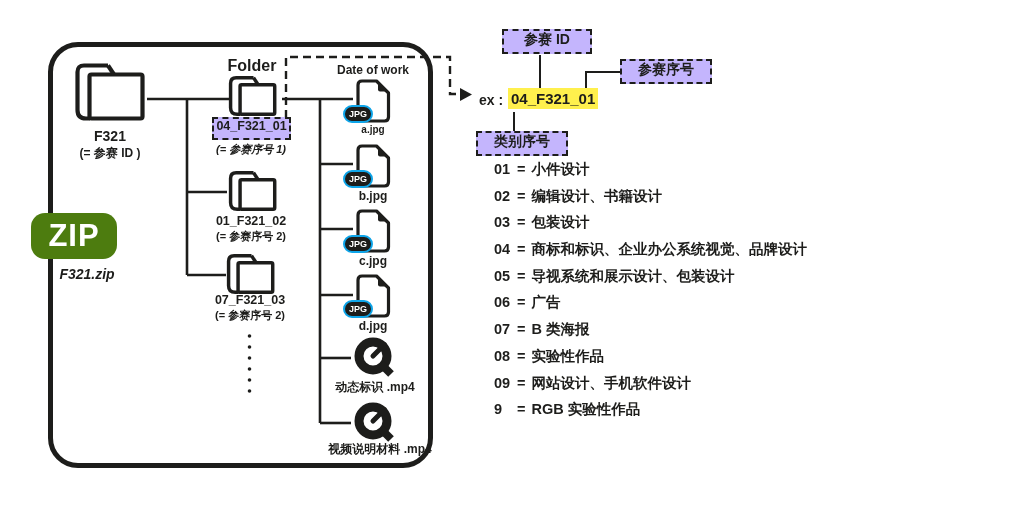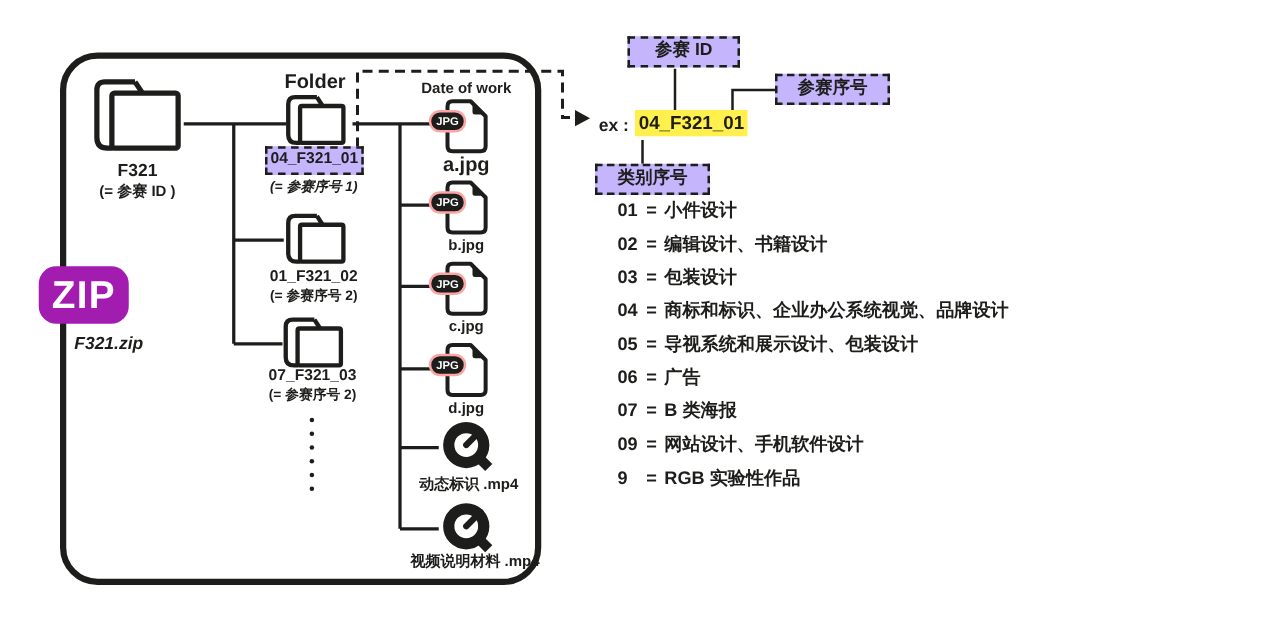--- a/index.html
+++ b/index.html
@@ -6,40 +6,40 @@
   .stage{position:relative;width:1024px;height:506px;background:#ffffff;overflow:hidden;
          font-family:"Liberation Sans","DejaVu Sans",sans-serif;color:#1d1d1b;}
   .abs{position:absolute;}
   .txt{font-weight:bold;white-space:nowrap;}
   .ctr{text-align:center;}
 
   
   .zipbox{left:48px;top:42px;width:385px;height:426px;border:5px solid #1d1d1b;border-radius:30px;box-sizing:border-box;}
 
   
-  .zipbadge{left:31px;top:213px;width:72px;height:46px;background:#a21caf;border-radius:14px;
+  .zipbadge{left:31px;top:213px;width:86px;height:46px;background:#4d7c0f;border-radius:14px;
             display:flex;align-items:center;justify-content:center;z-index:6;}
   .zipbadge span{color:#ffffff;font-weight:bold;font-size:31px;letter-spacing:1px;}
   .zipname{left:36px;top:266px;width:102px;font-size:14px;z-index:6;font-style:italic;}
 
   
   .wires{left:0;top:0;width:1024px;height:506px;z-index:2;}
 
   .icon{z-index:3;}
   .lbl{z-index:4;}
 
   
   .dashbox{border:2px dashed #1d1d1b;box-sizing:border-box;display:flex;align-items:flex-start;justify-content:center;
            font-weight:bold;background:#c4b5fd;z-index:4;}
 
   .foldername{font-size:12.5px;}
   .foldernote{font-size:11px;}
 
-  .jpgpill{position:absolute;left:-11px;top:10px;background:#1d1d1b;color:#fff;font-weight:bold;
-           font-size:9px;line-height:12px;padding:1px 4px;border:2px solid #fca5a5;border-radius:9px;z-index:5;}
+  .jpgpill{position:absolute;left:-11px;top:27px;background:#1d1d1b;color:#fff;font-weight:bold;
+           font-size:9px;line-height:12px;padding:1px 4px;border:2px solid #0ea5e9;border-radius:9px;z-index:5;}
 
   
   .excode{font-weight:bold;font-size:15px;background:#FFF04D;padding:2px 3px;line-height:17px;z-index:4;}
   .exprefix{font-size:14px;z-index:4;}
 
   
   .legend{left:494px;top:156px;width:528px;z-index:4;}
   .lrow{height:26.7px;line-height:26.7px;white-space:nowrap;font-size:14.5px;font-weight:bold;}
   .cnum{display:inline-block;width:23px;}
   .ceq{display:inline-block;margin:0 6px 0 0;}
@@ -135,21 +135,21 @@
   <div class="abs txt ctr lbl foldername" style="left:205px;top:293px;width:90px;">07_F321_03</div>
   <div class="abs txt ctr lbl foldernote" style="left:205px;top:308px;width:90px;">(= 参赛序号 2)</div>
 
   <div class="abs icon" style="left:354px;top:78px;">
     <svg width="38" height="46" viewBox="0 0 38 46">
       <path d="M8 3 H22.5 L34.5 15 V39 Q34.5 43 30.5 43 H8 Q4 43 4 39 V7 Q4 3 8 3 Z" fill="#fff" stroke="#1d1d1b" stroke-width="3.2" stroke-linejoin="round"></path>
       <path d="M24 4.5 L33 13.5 H26 Q24 13.5 24 11.5 Z" fill="#1d1d1b"></path>
     </svg>
     <span class="jpgpill">JPG</span>
   </div>
-  <div class="abs txt ctr lbl" style="left:343px;top:124px;width:60px;font-size:16px;">a.jpg</div>
+  <div class="abs txt ctr lbl" style="left:343px;top:124px;width:60px;font-size:10px;">a.jpg</div>
 
   <div class="abs icon" style="left:354px;top:143px;">
     <svg width="38" height="46" viewBox="0 0 38 46">
       <path d="M8 3 H22.5 L34.5 15 V39 Q34.5 43 30.5 43 H8 Q4 43 4 39 V7 Q4 3 8 3 Z" fill="#fff" stroke="#1d1d1b" stroke-width="3.2" stroke-linejoin="round"></path>
       <path d="M24 4.5 L33 13.5 H26 Q24 13.5 24 11.5 Z" fill="#1d1d1b"></path>
     </svg>
     <span class="jpgpill">JPG</span>
   </div>
   <div class="abs txt ctr lbl" style="left:343px;top:189px;width:60px;font-size:12px;">b.jpg</div>
 
@@ -205,17 +205,18 @@
   <div class="abs excode" style="left:508px;top:88px;">04_F321_01</div>
 
   <div class="abs legend">
     <div class="lrow"><span class="cnum">01</span><span class="ceq">=</span><span class="ctext">小件设计</span><span class="cdetail"></span></div>
     <div class="lrow"><span class="cnum">02</span><span class="ceq">=</span><span class="ctext">编辑设计、书籍设计</span><span class="cdetail"></span></div>
     <div class="lrow"><span class="cnum">03</span><span class="ceq">=</span><span class="ctext">包装设计</span><span class="cdetail"></span></div>
     <div class="lrow"><span class="cnum">04</span><span class="ceq">=</span><span class="ctext">商标和标识、企业办公系统视觉、品牌设计</span><span class="cdetail"></span></div>
     <div class="lrow"><span class="cnum">05</span><span class="ceq">=</span><span class="ctext">导视系统和展示设计、包装设计</span><span class="cdetail"></span></div>
     <div class="lrow"><span class="cnum">06</span><span class="ceq">=</span><span class="ctext">广告</span><span class="cdetail"></span></div>
     <div class="lrow"><span class="cnum">07</span><span class="ceq">=</span><span class="ctext">B 类海报</span><span class="cdetail"></span></div>
+    <div class="lrow"><span class="cnum">08</span><span class="ceq">=</span><span class="ctext">实验性作品</span><span class="cdetail"></span></div>
     <div class="lrow"><span class="cnum">09</span><span class="ceq">=</span><span class="ctext">网站设计、手机软件设计</span><span class="cdetail"></span></div>
     <div class="lrow"><span class="cnum">9</span><span class="ceq">=</span><span class="ctext">RGB 实验性作品</span><span class="cdetail"></span></div>
   </div>
 
 </div>
 
 </body></html>

